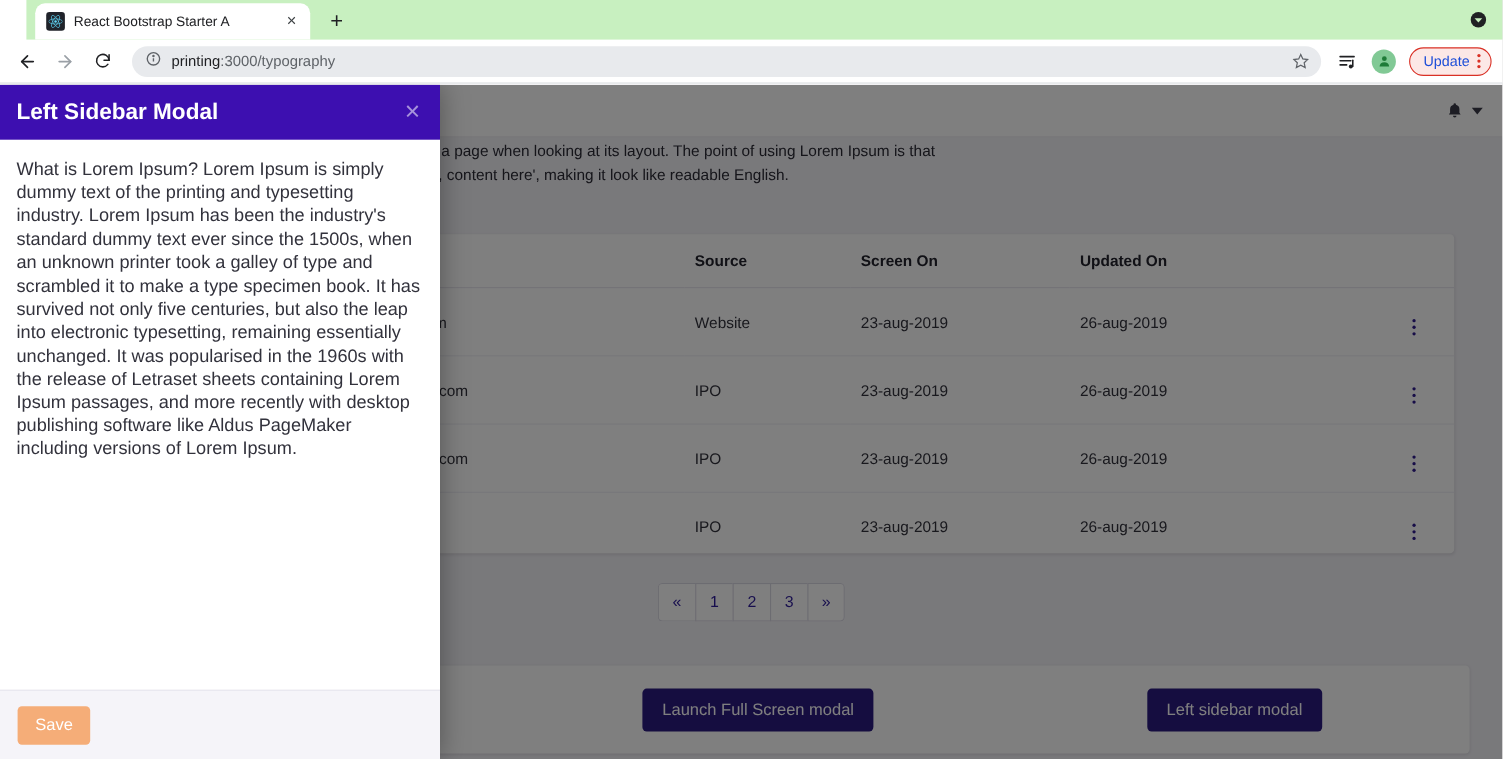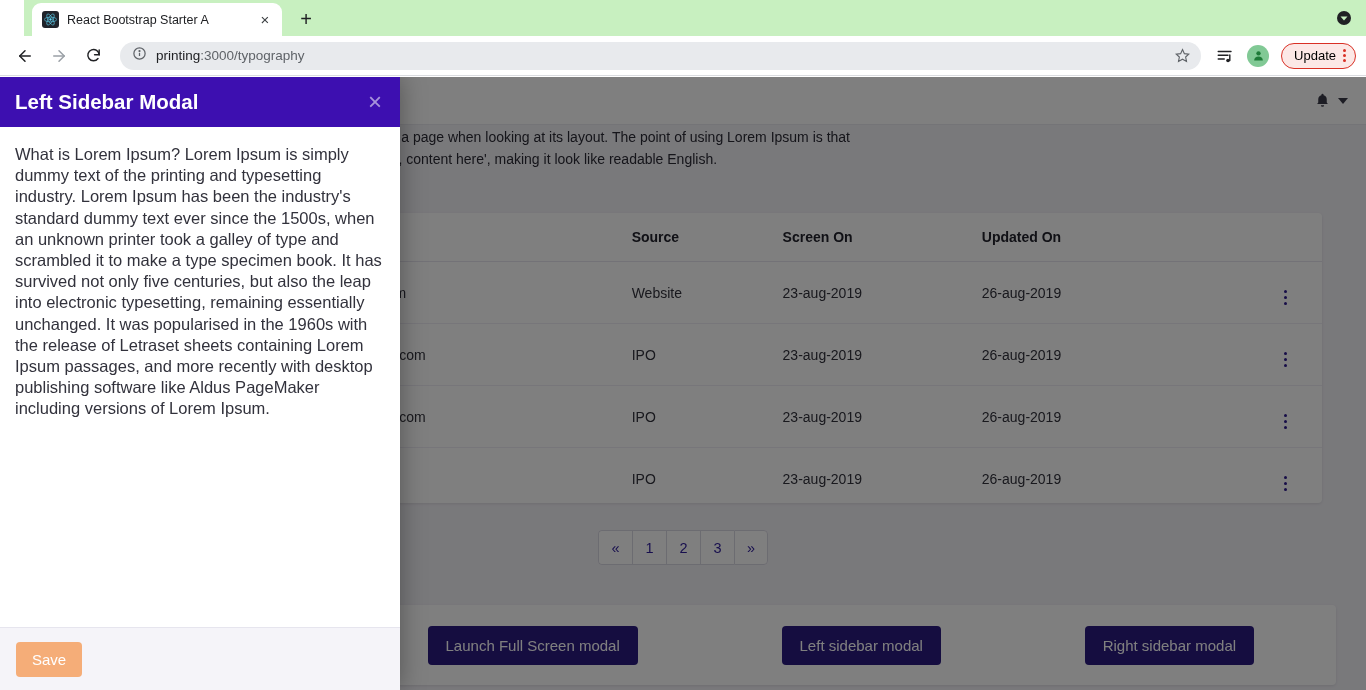--- a/index.html
+++ b/index.html
@@ -90,21 +90,21 @@
     color:#202124;
   }
   .avatar-btn {
     width: 22px; height: 22px; border-radius: 50%;
     background: #81c995; flex: 0 0 auto;
     display:flex; align-items:center; justify-content:center;
     margin: 0 4px;
   }
   .update-pill {
     height: 26px; border: 1px solid #d93025; border-radius: 13px;
-    background: #fce8e6; color: #000000;
+    background: #fce8e6; color: #1d4ed8;
     display: flex; align-items: center; gap: 7px;
     padding: 0 9px 0 12px; font-size: 13px; margin-left: 4px;
   }
   .kebab { display:flex; flex-direction:column; gap:2px; }
   .kebab i { width:3px; height:3px; border-radius:50%; background:#d93025; display:block; }
 
   
   .viewport {
     position: absolute; left: 0; top: 77px;
     width: 1366px; height: 613px;
@@ -416,21 +416,20 @@
             <a href="#">2</a>
             <a href="#">3</a>
             <a href="#">»</a>
           </div>
         </div>
 
         <div class="card btn-card">
           <button class="btn">Launch demo modal</button>
           <button class="btn">Launch Full Screen modal</button>
           <button class="btn">Left sidebar modal</button>
-          <button class="btn">Right sidebar modal</button>
         </div>
 
       </div>
     </div>
 
     <div class="backdrop"></div>
 
     <div class="sidebar-modal">
       <div class="modal-header">
         <span class="modal-title">Left Sidebar Modal</span>

